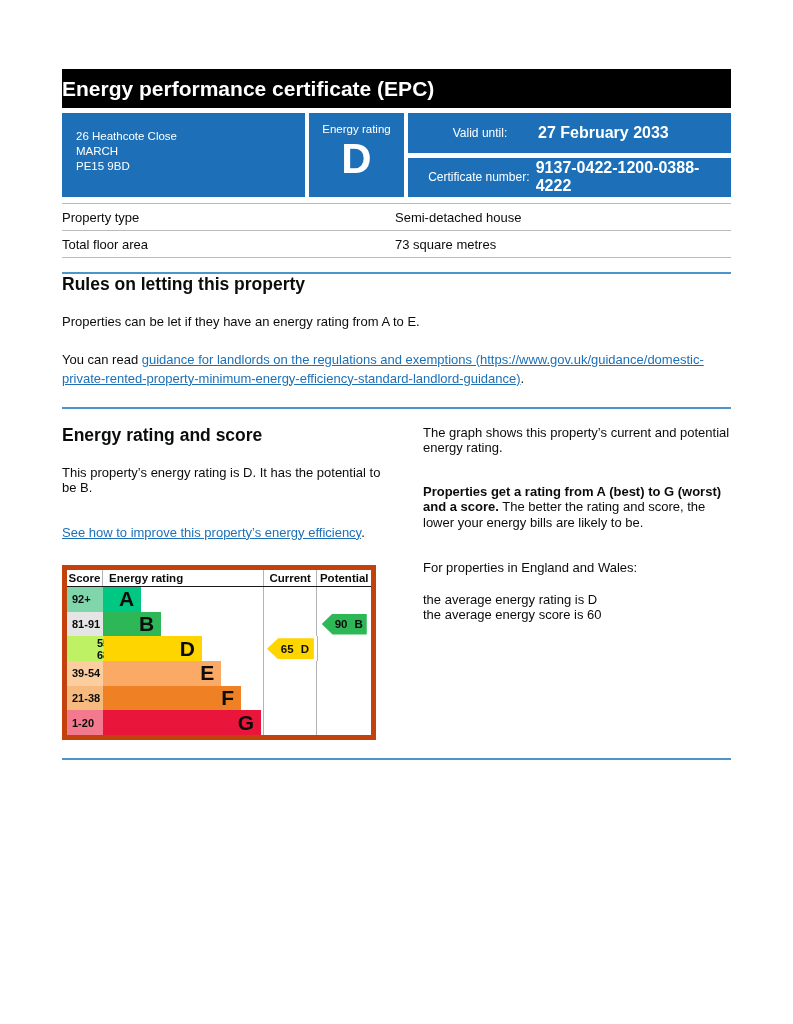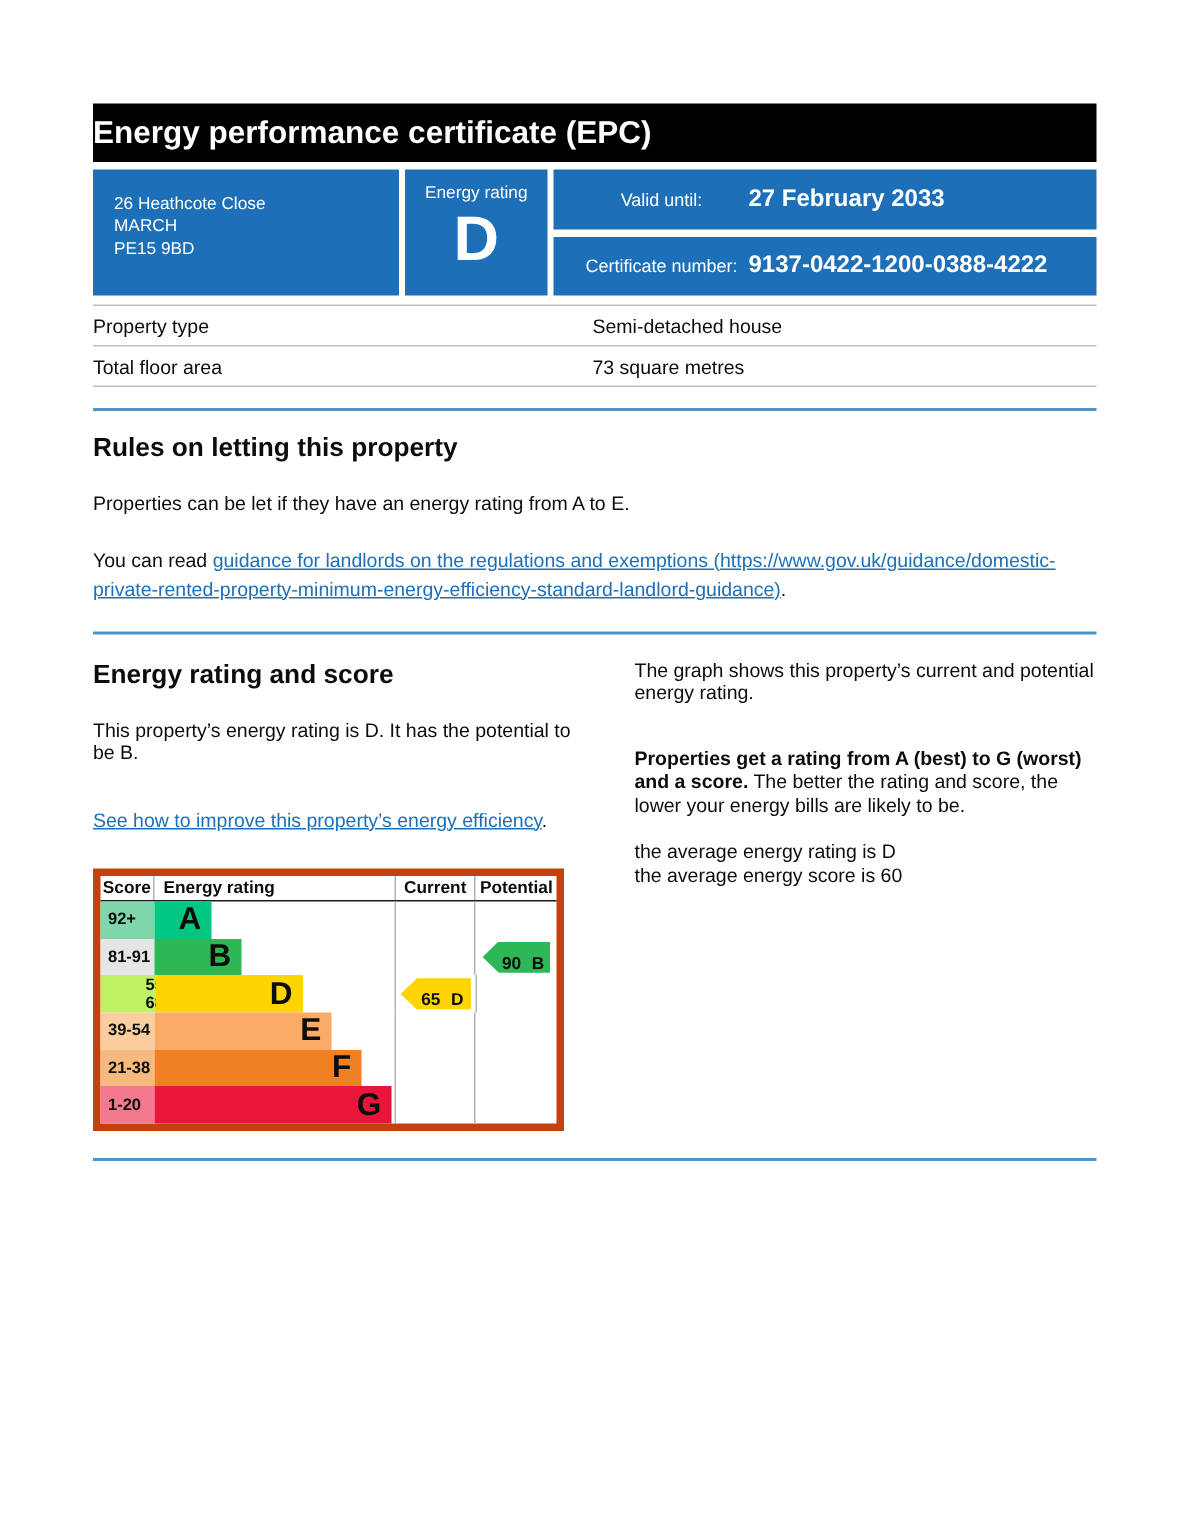--- a/index.html
+++ b/index.html
@@ -15,40 +15,40 @@
   
   .title-bar {
     background: #000000; color: #ffffff;
     height: 39px; line-height: 39px;
     font-size: 21px; font-weight: bold;
   }
 
   
   .header-boxes { display: flex; gap: 4px; margin-top: 5px; height: 84px; }
   .blue { background: var(--accent, #1d70b8); color: #ffffff; }
-  .addr-box { width: 204px; padding: 16px 14px; font-size: 11.5px; line-height: 15px; }
+  .addr-box { width: 243px; padding: 16px 14px; font-size: 11.5px; line-height: 15px; }
   .rating-box { width: 95px; text-align: center; padding-top: 10px; }
   .rating-box .rb-label { font-size: 11.5px; }
   .rating-box .rb-value { font-size: 42px; font-weight: bold; line-height: 48px; }
   .validity { flex: 1; display: flex; flex-direction: column; gap: 5px; }
   .validity-row { flex: 1; display: flex; align-items: center; padding-left: 14px; }
   .validity-row .v-label { width: 116px; font-size: 12px; text-align: center; }
   .validity-row .v-value { font-size: 16px; font-weight: bold; }
 
   
   .summary { margin-top: 6px; border-top: 1px solid #b9bcbe; font-size: 13px; }
   .summary-row { display: flex; border-bottom: 1px solid #b9bcbe; padding: 6px 0 5px 0; }
   .summary-row .s-label { width: 333px; }
 
   .divider { border: none; border-top: 2px solid var(--divider, #4d94c9); }
   .d1 { margin-top: 14px; }
   .d2 { margin-top: 19px; }
   .d3 { margin-top: 18px; }
 
-  h2 { font-size: 17.5px; font-weight: bold; margin-top: 14px; }
+  h2 { font-size: 17.5px; font-weight: bold; }
   p { font-size: 13px; line-height: 15.5px; }
   .p-rules1 { margin-top: 19px; }
   .p-rules2 { margin-top: 20px; line-height: 19px; }
   a, .link { color: var(--link, #1d70b8); text-decoration: underline; cursor: pointer; }
 
   
   .columns { display: flex; margin-top: 16px; }
   .col-left { width: 340px; }
   .col-right { width: 308px; margin-left: 21px; }
   .col-left h2, .col-right .first { margin-top: 0; }
@@ -65,21 +65,21 @@
   .h-rating { width: 164px; padding-left: 6px; }
   .h-current { width: 55px; text-align: center; border-left: 1px solid #b1b4b6; height: 100%; line-height: 16px; }
   .h-potential { width: 56px; text-align: center; border-left: 1px solid #b1b4b6; height: 100%; line-height: 16px; }
   .epc-row { display: flex; height: 24.7px; }
   .epc-score { width: 37px; display: flex; align-items: center; padding-left: 5px; font-size: 11px; font-weight: bold; }
   .epc-ratingcell { width: 164px; }
   .epc-bar { height: 100%; display: flex; align-items: center; justify-content: flex-end; padding-right: 7px; font-weight: bold; font-size: 21px; }
   .epc-cur { width: 55px; border-left: 1px solid #b1b4b6; display: flex; align-items: center; justify-content: center; }
   .epc-pot { width: 56px; border-left: 1px solid #b1b4b6; display: flex; align-items: center; justify-content: center; }
   .epc-arrow {
-    height: 21px; display: flex; align-items: flex-end; justify-content: center;
+    height: 21px; display: flex; align-items: center; justify-content: center;
     gap: 7px; font-weight: bold; font-size: 11.5px;
     clip-path: polygon(0 50%, 24% 0, 100% 0, 100% 100%, 24% 100%);
     padding-left: 9px;
   }
 </style>
 </head>
 <body>
 
 <div class="page">
 
@@ -200,19 +200,20 @@
               <div class="epc-cur"></div>
               <div class="epc-pot"></div>
             </div>
           </div>
       </div>
     </div>
 
     <div class="col-right">
       <p class="first">The graph shows this property’s current and potential energy rating.</p>
       <p class="p-cr2"><b>Properties get a rating from A (best) to G (worst) and a score.</b><span> The better the rating and score, the lower your energy bills are likely to be.</span></p>
+      <p class="p-cr3">For properties in England and Wales:</p>
       <p class="p-cr4"><span>the average energy rating is D</span><br><span>the average energy score is 60</span></p>
     </div>
   </div>
 
   <hr class="divider d3">
 
 </div>
 
 </body></html>

